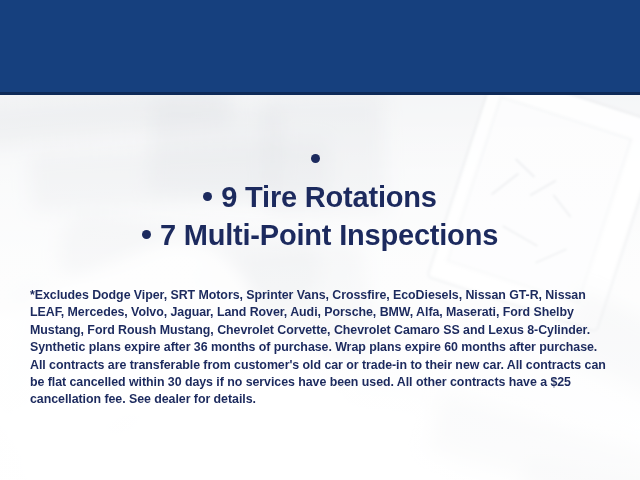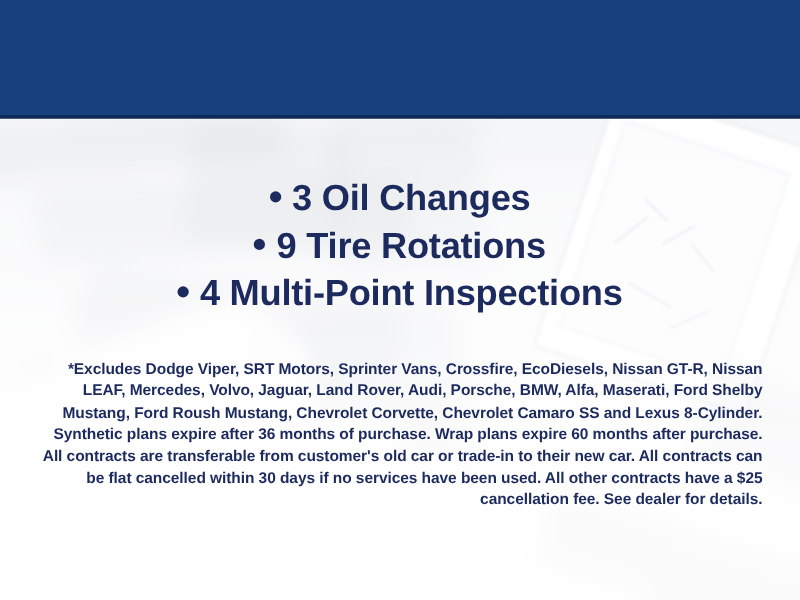--- a/index.html
+++ b/index.html
@@ -164,21 +164,21 @@
     top: -3px;
   }
 
   
   .fineprint {
     position: absolute;
     left: 30px;
     top: 287px;
     width: 580px;
     z-index: 20;
-    text-align: right;
+    text-align: left;
     color: #1c2a5e;
     font-size: 12.4px;
     font-weight: bold;
     line-height: 17.4px;
     letter-spacing: -0.05px;
   }
   .fineprint p {
     margin: 0;
   }
 </style>
@@ -216,27 +216,27 @@
     <div class="wash"></div>
     <div class="wash2"></div>
   </div>
 
   <div class="header"></div>
   <div class="header-rule"></div>
   <div class="header-title">ExtraCare Package*</div>
 
   <div class="bullets">
     <div class="bullet-line">
-      <span class="dot"></span><span>3 Oil Changes</span>
+      <span class="dot"></span>
     </div>
     <div class="bullet-line">
       <span class="dot"></span><span>9 Tire Rotations</span>
     </div>
     <div class="bullet-line">
-      <span class="dot"></span><span>4 Multi-Point Inspections</span>
+      <span class="dot"></span><span>7 Multi-Point Inspections</span>
     </div>
   </div>
 
   <div class="fineprint">
     <p>*Excludes Dodge Viper, SRT Motors, Sprinter Vans, Crossfire, EcoDiesels, Nissan GT-R, Nissan LEAF, Mercedes, Volvo, Jaguar, Land Rover, Audi, Porsche, BMW, Alfa, Maserati, Ford Shelby Mustang, Ford Roush Mustang, Chevrolet Corvette, Chevrolet Camaro SS and Lexus 8-Cylinder. Synthetic plans expire after 36 months of purchase. Wrap plans expire 60 months after purchase. All contracts are transferable from customer's old car or trade-in to their new car. All contracts can be flat cancelled within 30 days if no services have been used. All other contracts have a $25 cancellation fee. See dealer for details.</p>
   </div>
 
 </div>
 
 </body></html>

